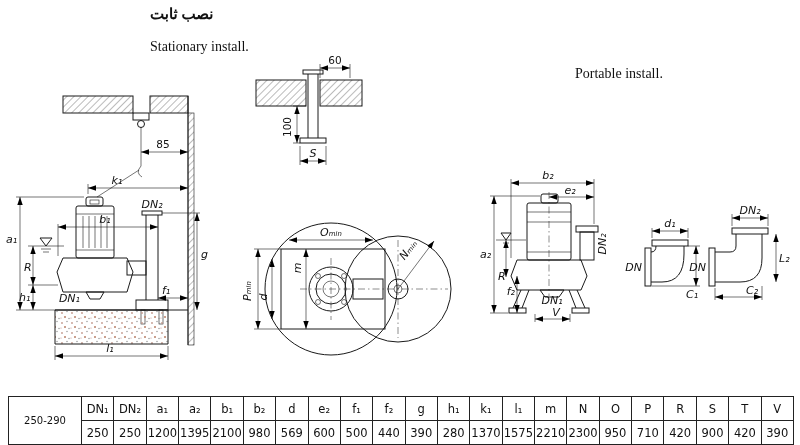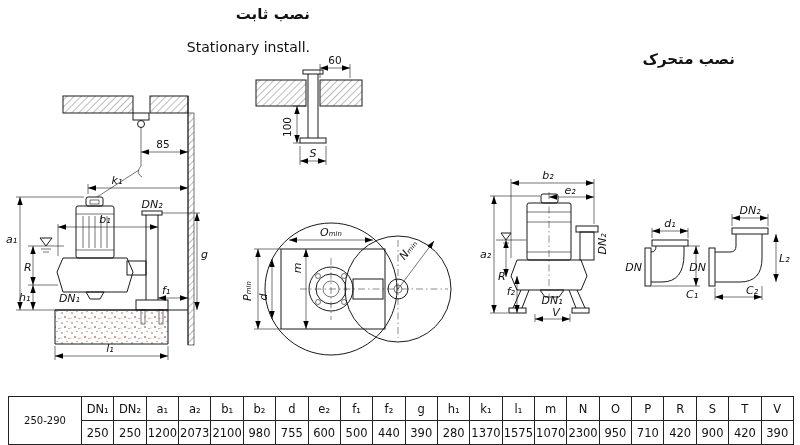--- a/index.html
+++ b/index.html
@@ -1,18 +1,18 @@
 <!DOCTYPE html>
 <html><head>
 <meta charset="utf-8">
 <style>
   html,body{margin:0;padding:0;background:#fff;}
   body{width:800px;height:445px;position:relative;overflow:hidden;
        font-family:"DejaVu Sans",sans-serif;color:#111;}
-  .title-block{position:absolute;text-align:right;}
+  .title-block{position:absolute;text-align:left;font-family:Liberation Serif, serif;}
   .title-block .fa{font-size:15px;font-weight:bold;direction:rtl;}
   .title-block .en{font-size:14px;margin-top:16px;}
   #drawing{position:absolute;left:0;top:0;}
   svg text{font-family:"DejaVu Sans",sans-serif;}
   .lbl{font-size:11px;font-style:italic;fill:#111;}
   .num{font-size:10.5px;fill:#111;}
   .ln{stroke:#1a1a1a;stroke-width:1;fill:none;}
   .th{stroke:#1a1a1a;stroke-width:0.6;fill:none;}
   .dim{stroke:#1a1a1a;stroke-width:0.6;fill:none;}
   .cl{stroke:#1a1a1a;stroke-width:0.5;stroke-dasharray:7 3 1.5 3;fill:none;}
@@ -24,21 +24,21 @@
 </style>
 </head>
 <body>
 
 <div class="title-block" style="left:150px;top:5px;width:160px;">
   <div class="fa" lang="fa" dir="rtl">نصب ثابت</div>
   <div class="en">Stationary install.</div>
 </div>
 
 <div class="title-block" style="left:575px;top:50px;width:160px;">
-  <div class="fa" lang="fa" dir="rtl">نصب متحرک</div>
+  <div class="en">Portable install.</div>
 </div>
 
 <svg id="drawing" width="800" height="392" viewBox="0 0 800 392">
   <defs>
     <marker id="ae" markerWidth="9" markerHeight="8" refX="8" refY="3.5" orient="auto" markerUnits="userSpaceOnUse">
       <path d="M0,0.8 L8,3.5 L0,6.2 Z"></path>
     </marker>
     <marker id="as" markerWidth="9" markerHeight="8" refX="0" refY="3.5" orient="auto" markerUnits="userSpaceOnUse">
       <path d="M8,0.8 L0,3.5 L8,6.2 Z"></path>
     </marker>
@@ -313,32 +313,32 @@
       <th>P</th>
       <th>R</th>
       <th>S</th>
       <th>T</th>
       <th>V</th>
     </tr>
     <tr>
       <td>250</td>
       <td>250</td>
       <td>1200</td>
-      <td>2073</td>
+      <td>1395</td>
       <td>2100</td>
       <td>980</td>
-      <td>755</td>
+      <td>569</td>
       <td>600</td>
       <td>500</td>
       <td>440</td>
       <td>390</td>
       <td>280</td>
       <td>1370</td>
       <td>1575</td>
-      <td>1070</td>
+      <td>2210</td>
       <td>2300</td>
       <td>950</td>
       <td>710</td>
       <td>420</td>
       <td>900</td>
       <td>420</td>
       <td>390</td>
     </tr>
   </tbody>
 </table>

